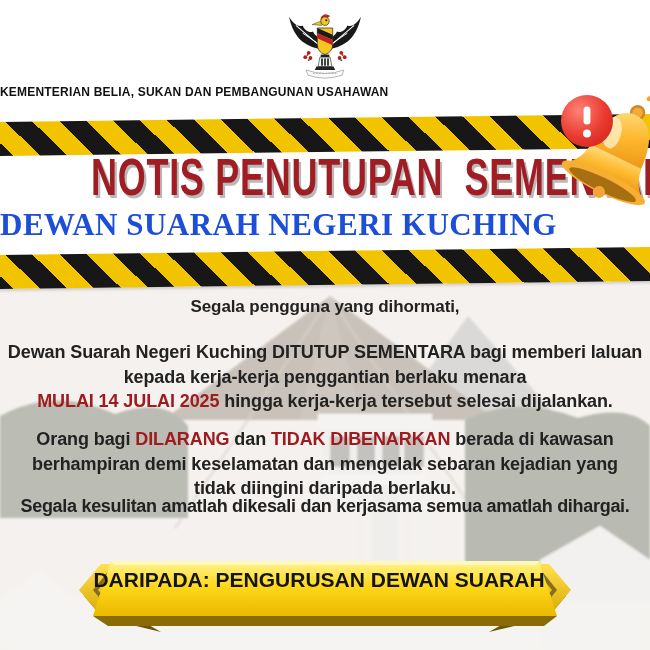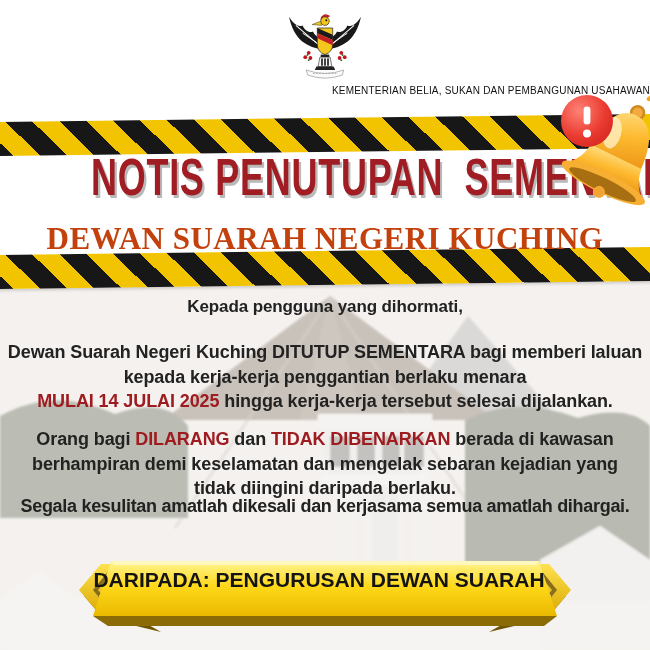--- a/index.html
+++ b/index.html
@@ -6,41 +6,41 @@
   .poster {
     position:relative; width:650px; height:650px; overflow:hidden;
     background:#ffffff; font-family:"Liberation Sans", sans-serif;
   }
   
   .content-bg { position:absolute; left:0; top:268px; width:650px; height:382px; background:#f4f1ee; }
   .bg-photo { position:absolute; left:0; top:0; width:650px; height:382px; opacity:0.32; }
 
   .crest { position:absolute; top:10px; left:277px; width:96px; height:72px; }
   .ministry {
-    position:absolute; top:85px; left:0; width:100%; text-align:right;
-    font-size:10px; font-weight:normal; letter-spacing:0.2px; color:#121212;
+    position:absolute; top:85px; left:0; width:100%; text-align:left;
+    font-size:12px; font-weight:bold; letter-spacing:0.2px; color:#121212;
   }
 
   .tape {
     position:absolute; left:-14px; width:678px; height:34px;
     background:repeating-linear-gradient(45deg,#171717 0,#171717 19px,#f2c400 19px,#f2c400 38px);
   }
   .tape-top { top:118px; transform:rotate(-0.7deg); }
   .tape-mid { top:251px; transform:rotate(-0.7deg); box-shadow:0 2px 3px rgba(0,0,0,0.15); }
 
   .title {
     position:absolute; top:149px; left:0; width:100%; text-align:center;
     font-weight:bold; font-size:50px; line-height:56px; letter-spacing:1px;
     color:#a01d23; white-space:pre; transform:scale(0.72,1.05);
     text-shadow:3px 3px 0 #b9b9b9;
   }
   .subtitle {
-    position:absolute; top:221px; left:0; width:100%; text-align:center;
+    position:absolute; top:207px; left:0; width:100%; 
     font-family:"Liberation Serif", serif; font-weight:bold; font-size:31px;
-    letter-spacing:0.5px; color:#c2410c;
+    letter-spacing:0.5px; color:#1d4ed8;
   }
 
   .bell-wrap { position:absolute; left:545px; top:85px; width:125px; height:122px; z-index:6; }
 
   .body-line {
     position:absolute; left:0; width:100%; text-align:center;
     font-weight:bold; color:#222222; font-size:18px; letter-spacing:-0.1px;
   }
   .salutation { top:297px; font-size:17px; }
   .para1 { top:340px; line-height:24.5px; }
@@ -159,21 +159,21 @@
       <circle cx="72" cy="111" r="6" fill="#f2a435"></circle>
       <ellipse cx="58" cy="52" rx="9" ry="16" fill="#fff3cd" opacity="0.75" transform="rotate(-12 58 52)"></ellipse>
     </g>
     <g>
       <circle cx="42" cy="36" r="26" fill="url(#badgeG)"></circle>
       <rect x="38.6" y="21.5" width="6.8" height="18" rx="3.3" fill="#ffffff"></rect>
       <circle cx="42" cy="48.5" r="4" fill="#ffffff"></circle>
     </g>
   </svg>
 
-  <div class="body-line salutation">Kepada pengguna yang dihormati,</div>
+  <div class="body-line salutation">Segala pengguna yang dihormati,</div>
 
   <div class="body-line para1">
     <span>Dewan Suarah Negeri Kuching DITUTUP SEMENTARA bagi memberi laluan</span><br>
     <span>kepada kerja-kerja penggantian berlaku menara</span><br>
     <span class="red">MULAI 14 JULAI 2025</span><span> hingga kerja-kerja tersebut selesai dijalankan.</span>
   </div>
 
   <div class="body-line para2">
     <span>Orang bagi </span><span class="red">DILARANG</span><span> dan </span><span class="red">TIDAK DIBENARKAN</span><span> berada di kawasan</span><br>
     <span>berhampiran demi keselamatan dan mengelak sebaran kejadian yang</span><br>

